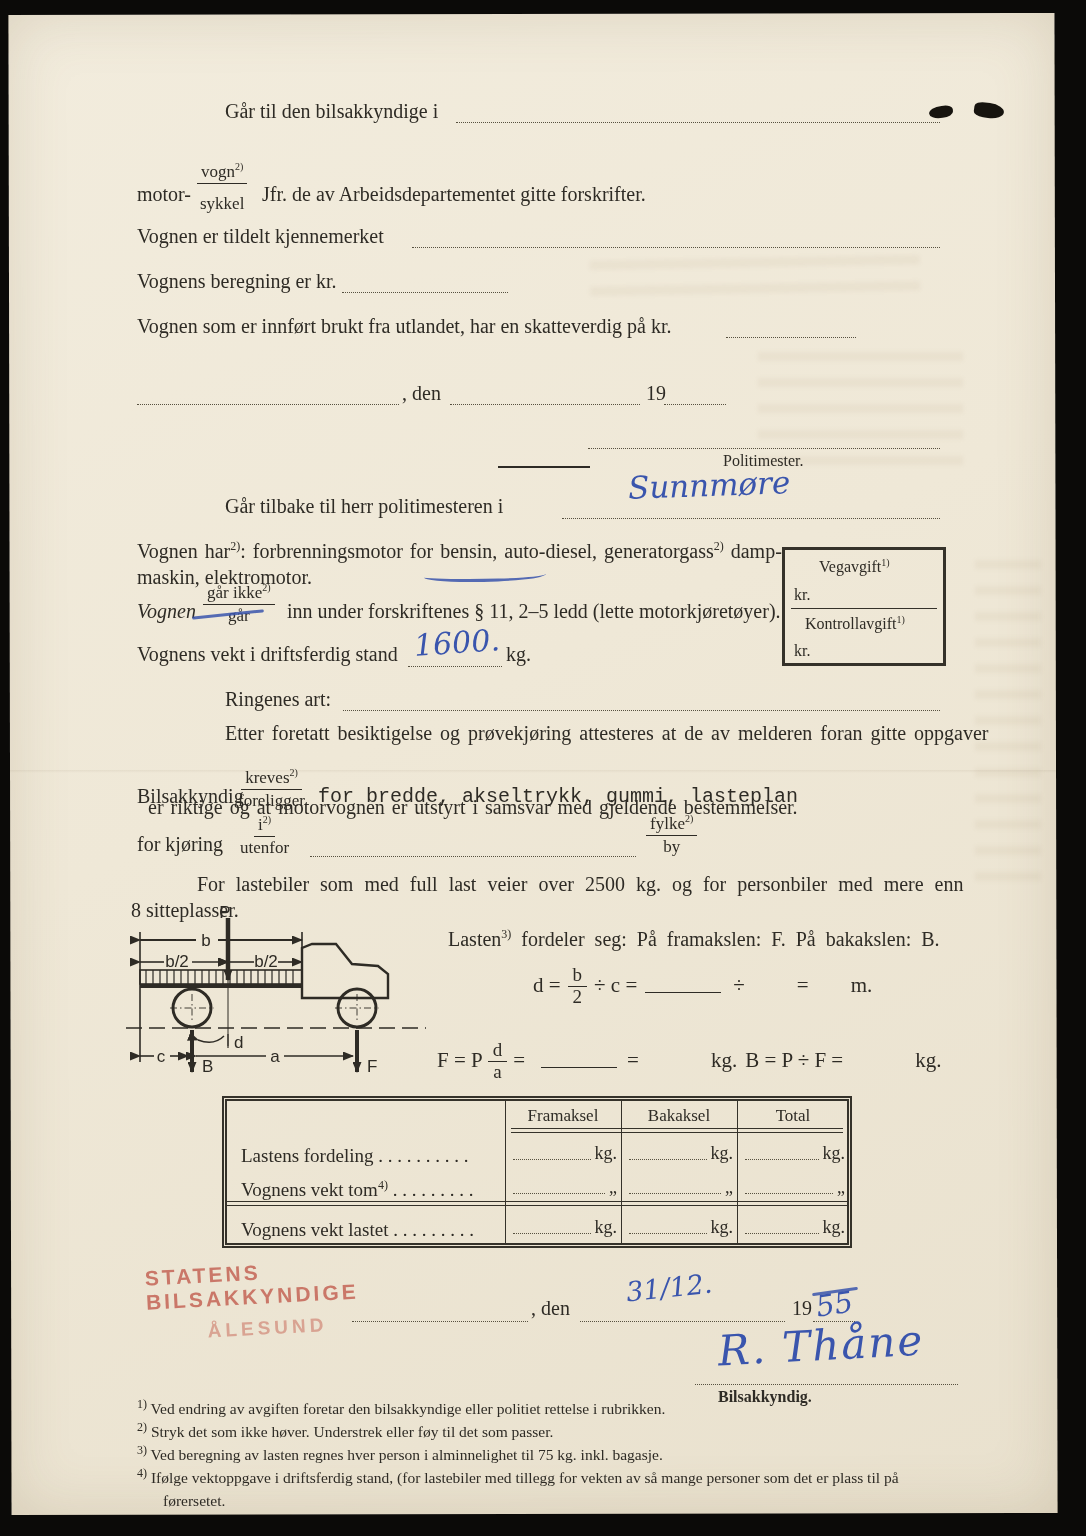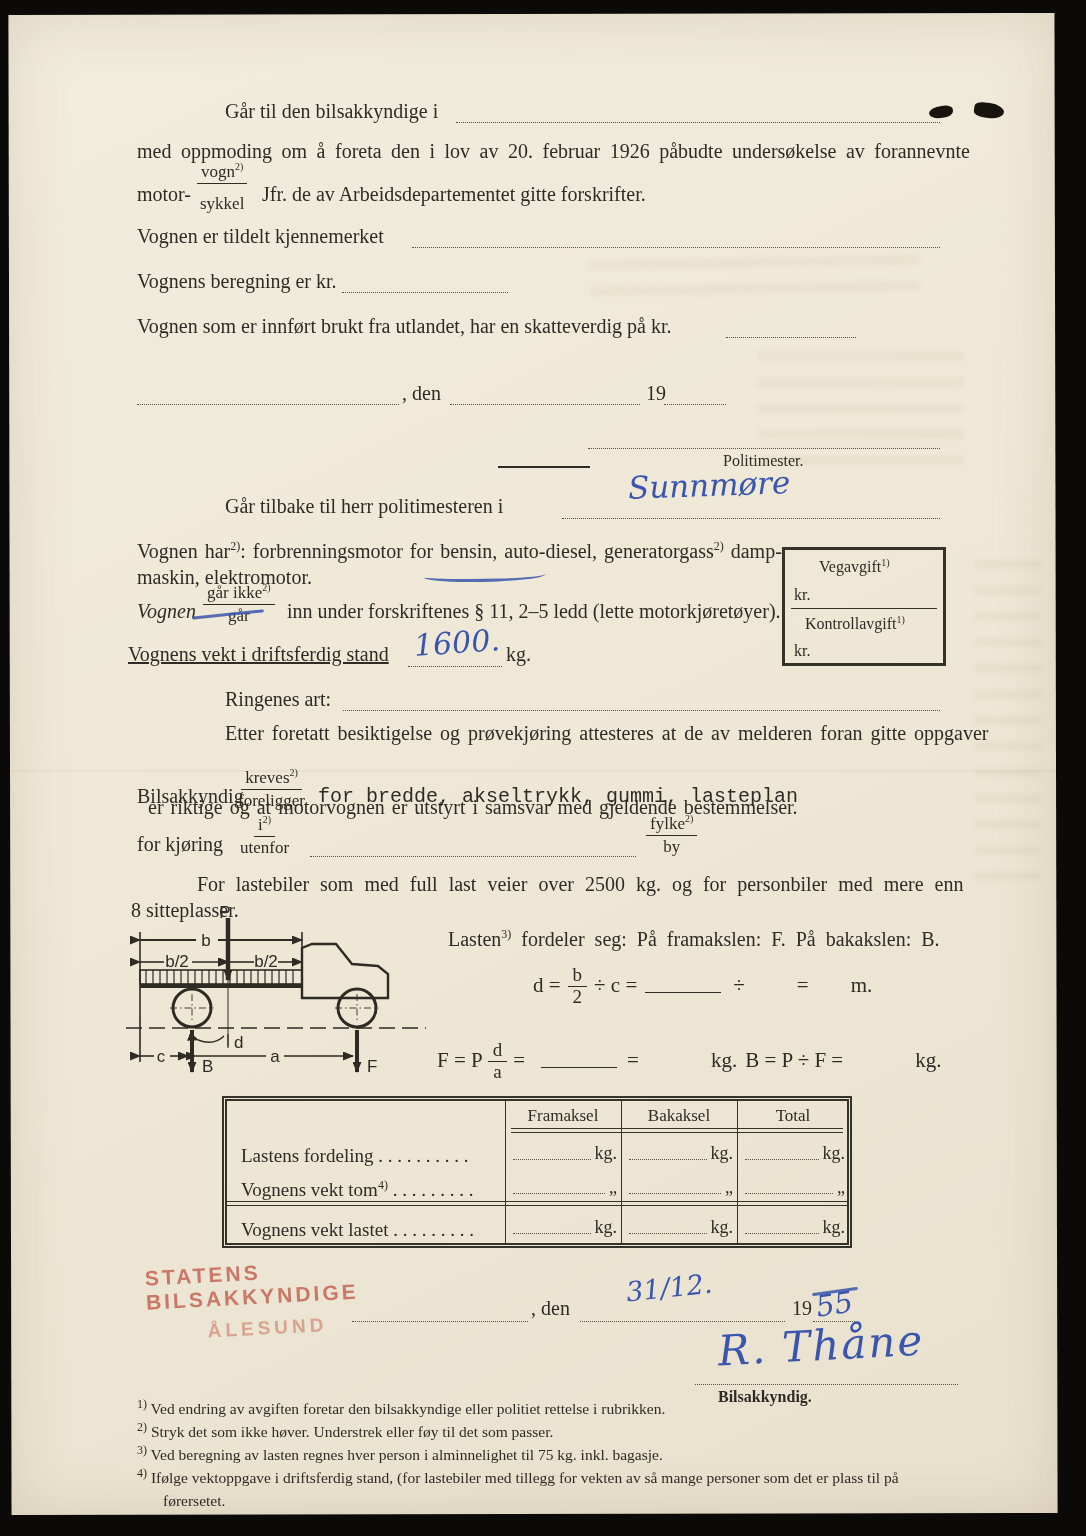--- a/index.html
+++ b/index.html
@@ -57,21 +57,20 @@
 
   <div class="ghost" style="left:590px;top:258px;width:330px;height:52px;transform:rotate(-1deg);"></div>
   <div class="ghost" style="left:758px;top:352px;width:205px;height:128px;"></div>
   <div class="ghost" style="left:975px;top:560px;width:66px;height:330px;"></div>
   <div class="smudge" style="left:929px;top:106px;width:24px;height:12px;transform:rotate(-6deg);"></div>
   <div class="smudge" style="left:974px;top:103px;width:30px;height:15px;transform:rotate(8deg);border-radius:40% 60% 60% 40%;"></div>
 
   <div class="t" style="left:225px;top:100px;"><span>Går til den bilsakkyndige i</span></div>
   <div class="dl" style="left:456px;top:104px;width:484px;height:18px;"></div>
 
-  <div class="t" style="left:137px;top:140px;word-spacing:4.5px;">med oppmoding om å foreta den i lov av 20. februar 1926 påbudte undersøkelse av forannevnte</div>
 
   <div class="t" style="left:137px;top:183px;">motor-</div>
   <div class="frac" style="left:197px;top:162px;gap:9px;">
     <span class="num"><span>vogn</span><span class="supf">2)</span></span>
     <span class="den">sykkel</span>
   </div>
   <div class="t" style="left:262px;top:183px;">Jfr. de av Arbeidsdepartementet gitte forskrifter.</div>
 
   <div class="t" style="left:137px;top:225px;">Vognen er tildelt kjennemerket</div>
   <div class="dl" style="left:412px;top:229px;width:528px;height:18px;"></div>
@@ -115,21 +114,21 @@
   </div>
 
   <div class="t" style="left:137px;top:600px;font-style:italic;">Vognen</div>
   <div class="frac" style="left:203px;top:583px;">
     <span class="num"><span>går ikke</span><span class="supf">2)</span></span>
     <span class="den">går</span>
   </div>
   <div class="blue-strike" style="left:192px;top:613px;width:72px;transform:rotate(-6deg);"></div>
   <div class="t" style="left:287px;top:600px;">inn under forskriftenes § 11, 2–5 ledd (lette motorkjøretøyer).</div>
 
-  <div class="t" style="left:128px;top:643px;text-decoration:underline;">Vognens vekt i driftsferdig stand</div>
+  <div class="t" style="left:137px;top:643px;">Vognens vekt i driftsferdig stand</div>
   <div class="dl" style="left:408px;top:648px;width:94px;height:18px;"></div>
   <div class="t hand" style="left:414px;top:626px;font-size:30px;transform:rotate(-4deg);">1600.</div>
   <div class="t" style="left:506px;top:643px;">kg.</div>
 
   <div class="t" style="left:225px;top:688px;">Ringenes art:</div>
   <div class="dl" style="left:343px;top:692px;width:597px;height:18px;"></div>
 
   <div class="t" style="left:225px;top:722px;word-spacing:3px;">Etter foretatt besiktigelse og prøvekjøring attesteres at de av melderen foran gitte oppgaver</div>
   <div class="t" style="left:137px;top:796px;word-spacing:2px;margin-left:11px;">er riktige og at motorvognen er utstyrt i samsvar med gjeldende bestemmelser.</div>
 

